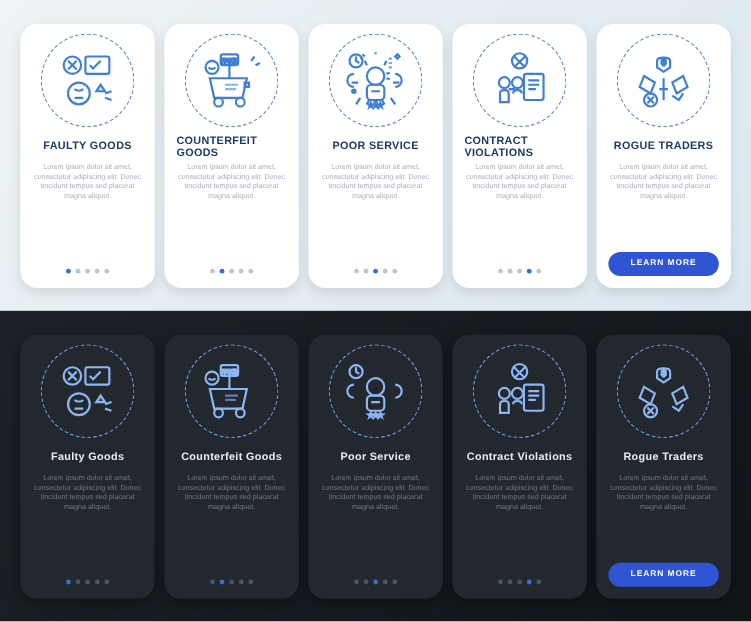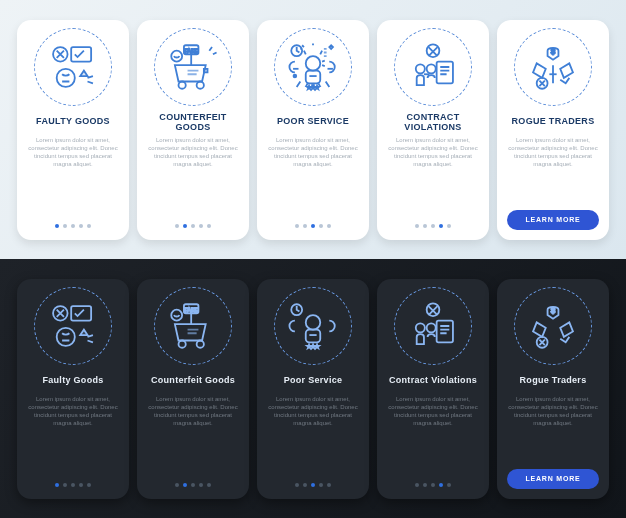--- a/index.html
+++ b/index.html
@@ -13,21 +13,21 @@
     display: flex; flex-direction: column; align-items: center; justify-content: flex-start;
     padding: 8px 6px 6px; position: relative;
     box-shadow: 0 4px 10px rgba(0,0,0,0.10);
   }
   .light .card { background: #ffffff; }
   .dark  .card { background: #23282f; box-shadow: 0 4px 12px rgba(0,0,0,0.4); }
   .ill { width: 78px; height: 78px; border-radius: 50%; border: 1.5px dashed #5a8cd8; display:flex; align-items:center; justify-content:center; margin-bottom: 6px; }
   .dark .ill { border-color: #6a9be6; }
   .ill svg { width: 58px; height: 58px; }
   .title {
-    font-size: 9px; font-weight: 700; text-align: center; letter-spacing: 0.3px;
+    font-size: 9px; font-weight: 700; text-align: left; letter-spacing: 0.3px;
     line-height: 1.15; padding: 0 4px; min-height: 20px; display:flex; align-items:center; justify-content:center;
   }
   .light .title { color: #1b3a66; text-transform: uppercase; }
   .dark  .title { color: #e6edf5; }
   .body {
     margin-top: 4px; font-size: 6px; line-height: 1.35; text-align: center; opacity: 0.55;
     height: 44px; overflow: hidden; padding: 0 4px;
   }
   .light .body { color: #5b6b7c; }
   .dark  .body { color: #aab4c0; }

